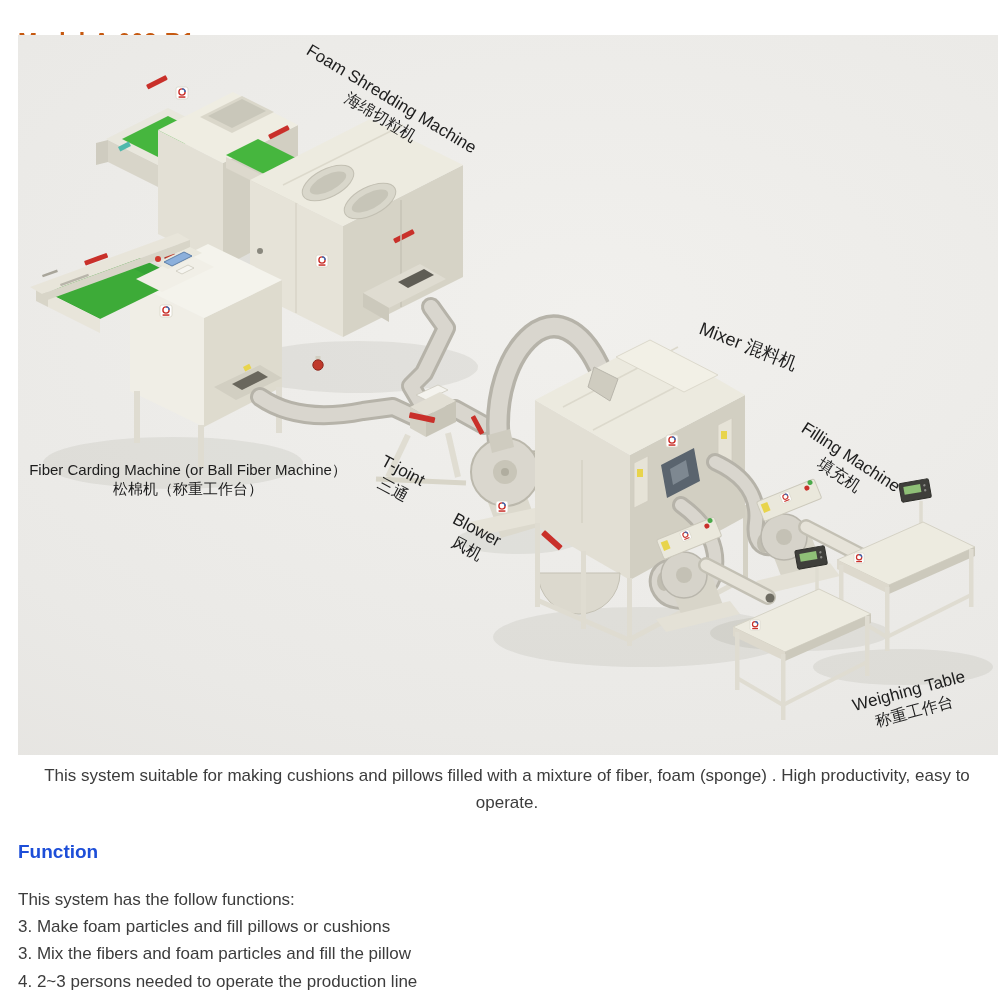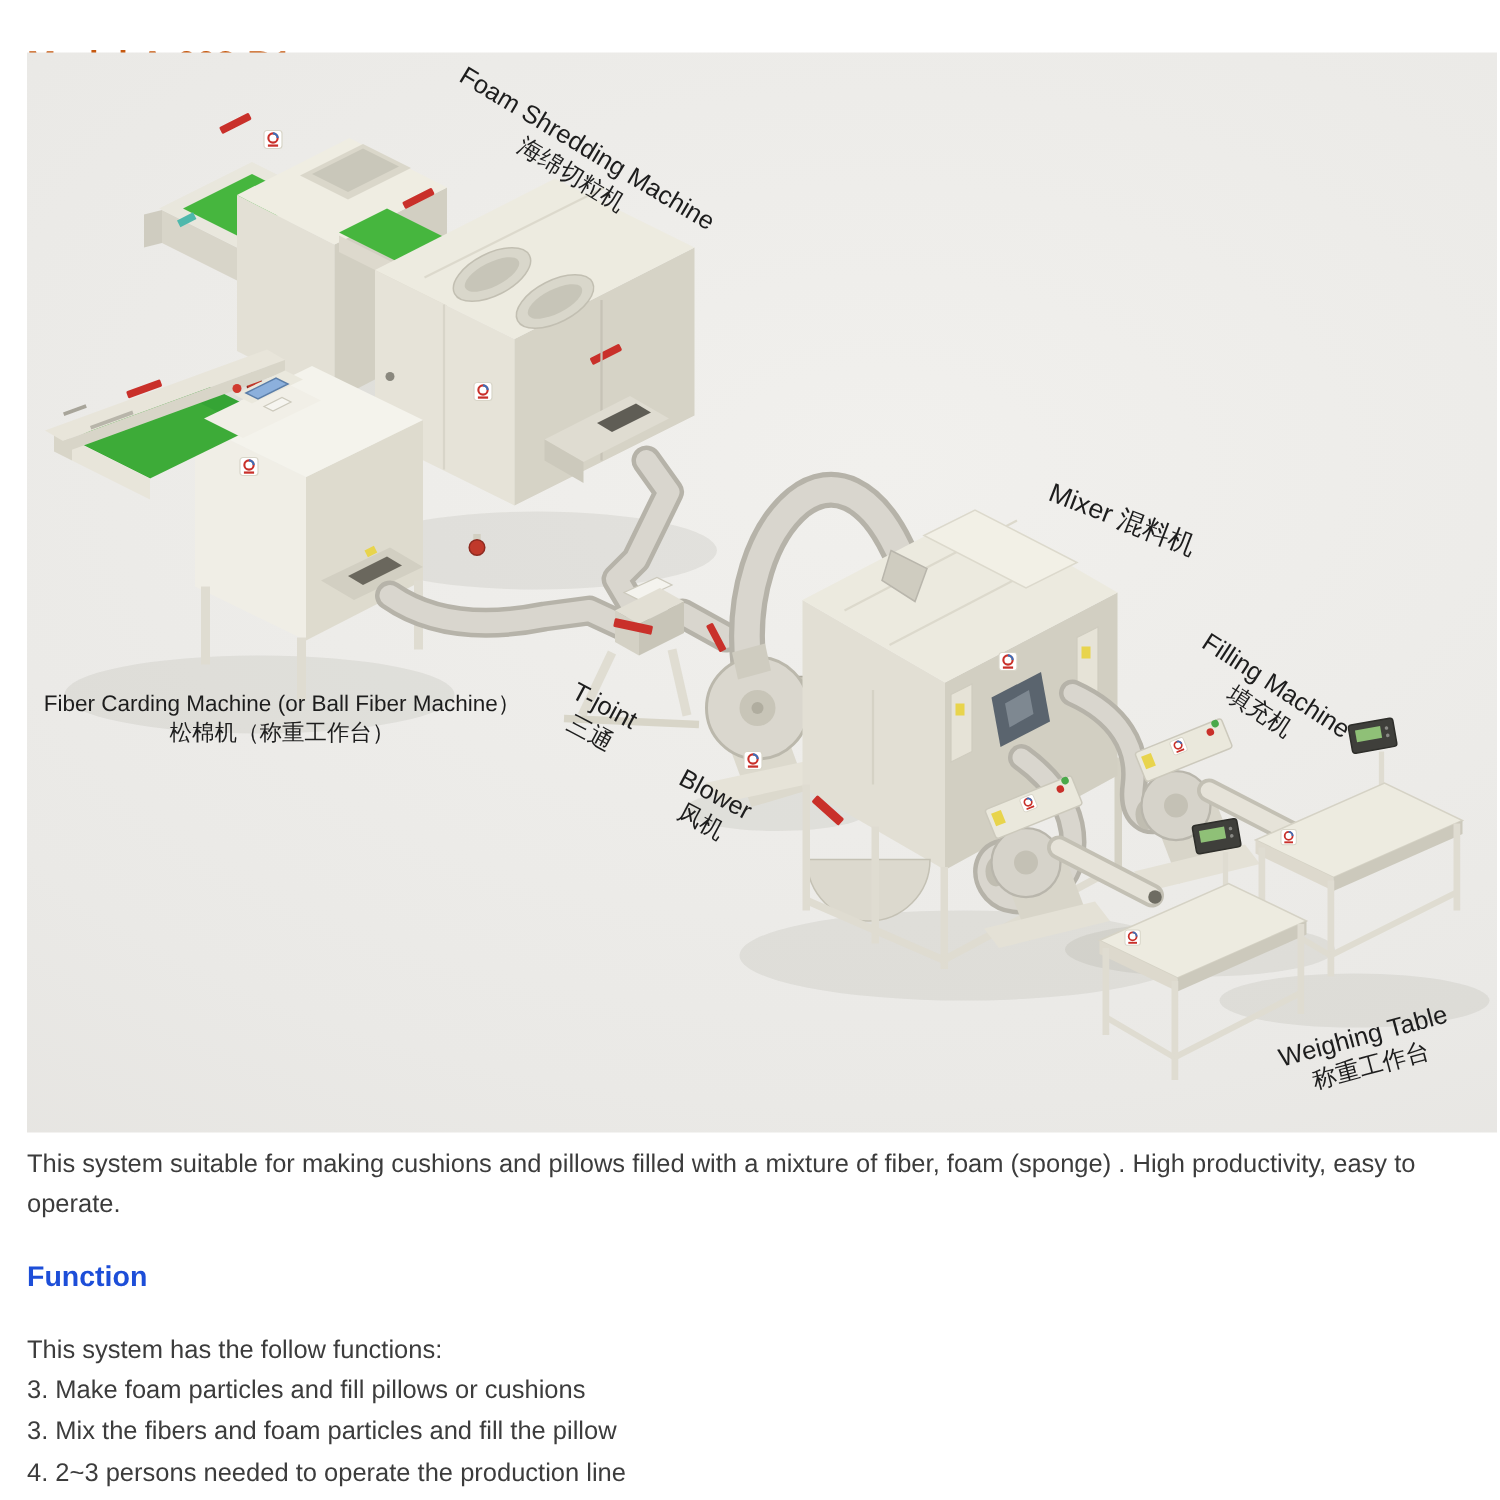--- a/index.html
+++ b/index.html
@@ -14,21 +14,21 @@
   .lbl .zh{font-size:16px;}
   #lbl-foam{left:258px;top:52px;width:220px;transform:rotate(31deg);}
   #lbl-fiber{left:0px;top:409px;width:340px;font-size:15px;margin-top:16px;}
   #lbl-fiber .zh{font-size:15px;}
   #lbl-tjoint{left:330px;top:424px;width:100px;transform:rotate(28deg);}
   #lbl-blower{left:404px;top:483px;width:100px;transform:rotate(28deg);}
   #lbl-mixer{left:630px;top:300px;width:200px;transform:rotate(21deg);font-size:18px;}
   #lbl-filling{left:752px;top:410px;width:150px;transform:rotate(33deg);}
   #lbl-weighing{left:806px;top:645px;width:175px;transform:rotate(-15deg);}
   .text-section{position:absolute;left:18px;top:755px;width:978px;}
-  .desc{margin:7px 0 0;font-size:17px;line-height:27px;}
+  .desc{margin:7px 12px 0;font-size:17px;line-height:27px;text-align:center;}
   .func-h{margin:25px 0 0;font-size:19px;font-weight:bold;color:#1d4ed8;}
   .func-intro{margin:23px 0 0;font-size:17px;line-height:27px;}
   .func-item{font-size:17px;line-height:27.4px;}
 </style>
 </head>
 <body>
 
 <div class="title">Model:A-003-B1</div>
 
 <div class="figure">

